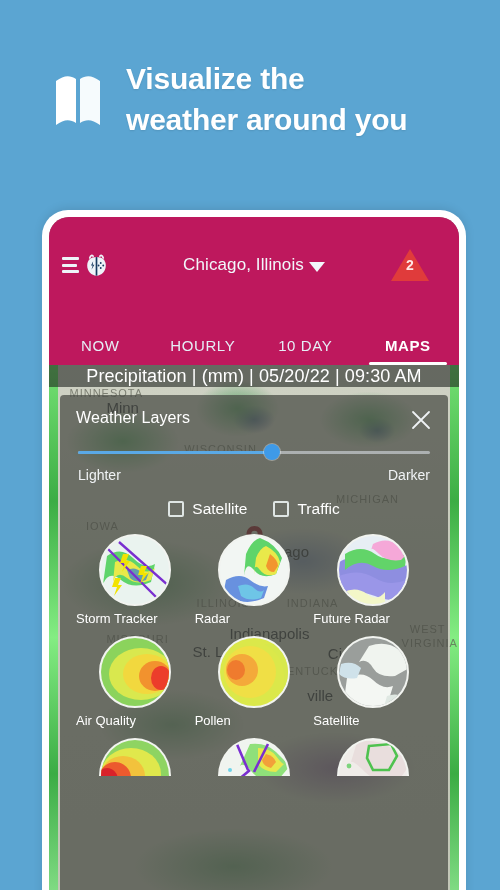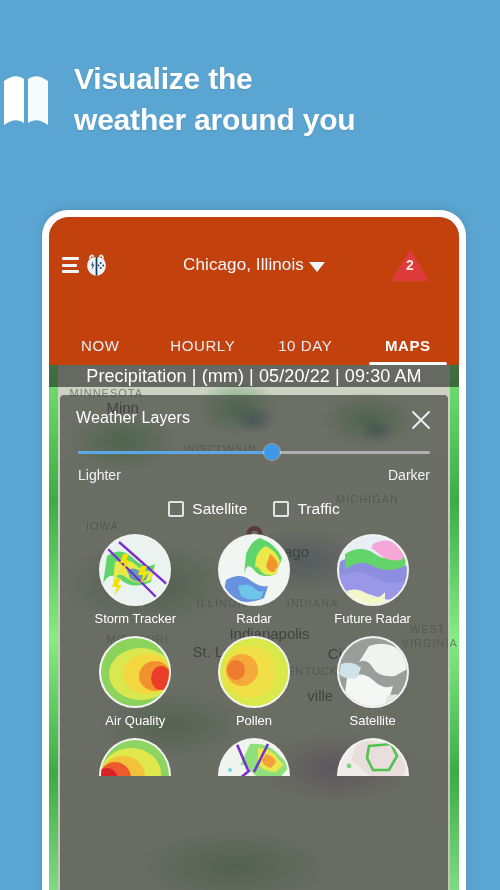--- a/index.html
+++ b/index.html
@@ -6,42 +6,42 @@
   html,body { width:500px; height:890px; overflow:hidden; }
   body {
     font-family:"Liberation Sans", sans-serif;
     background:#5ba5d2;
     position:relative;
   }
 
   
   .promo {
     position:absolute; left:0; top:0; width:480px; height:200px;
-    display:flex; align-items:center; gap:22px;
+    display:flex; align-items:center; padding-left:52px; gap:22px;
   }
   .map-glyph { width:52px; height:58px; flex:0 0 auto; }
   .promo-text {
     color:#ffffff; font-weight:bold; font-size:30px; line-height:1.36;
     letter-spacing:-0.2px; text-shadow:0 1px 2px rgba(0,0,0,.10);
   }
 
   
   .phone {
     position:absolute; left:42px; top:210px; width:424px; height:700px;
     background:#ffffff; border-radius:26px 26px 0 0;
     padding:7px 7px 0 7px;
     box-shadow:0 -2px 10px rgba(0,0,0,.10);
   }
   .screen {
     width:410px; height:693px; border-radius:20px 20px 0 0;
     overflow:hidden; position:relative; background:#8c8d83;
   }
 
   
-  .appbar { background:#c2410c; height:148px; position:relative; }
+  .appbar { background:#be185d; height:148px; position:relative; }
   .appbar-top { height:96px; display:flex; align-items:center; position:relative; }
   .brand { display:flex; align-items:center; gap:4px; margin-left:13px; }
   .hamburger { width:17px; display:flex; flex-direction:column; gap:3.5px; }
   .hamburger i { display:block; height:3px; background:#eef4f9; border-radius:1px; }
   .hamburger i:nth-child(2){ width:88%; }
   .hamburger i:nth-child(3){ width:100%; }
   .bug { width:27px; height:27px; }
 
   .location {
     position:absolute; left:0; right:0; top:50%; transform:translateY(-50%);
@@ -151,21 +151,21 @@
   .checkitem { display:flex; align-items:center; gap:8px; }
   .checkbox {
     width:16px; height:16px; border:2px solid #dfe6e4; border-radius:2px;
   }
   .checkitem span { color:#ffffff; font-size:15.5px; }
 
   .layer-grid {
     display:grid; grid-template-columns:repeat(3,1fr);
     row-gap:10px; margin-top:16px;
   }
-  .layer { text-align:center; }
+  .layer { }
   .thumb {
     width:72px; height:72px; border-radius:50%; margin:0 auto;
     border:2px solid #f2f4f0; overflow:hidden; position:relative;
     background:#eef3f0;
   }
   .layer-label {
     color:#ffffff; font-size:13px; margin-top:5px; white-space:nowrap;
   }
   .layer.cropped .thumb { height:38px; border-radius:50% 50% 0 0/100% 100% 0 0; border-bottom:none; }
 </style>

